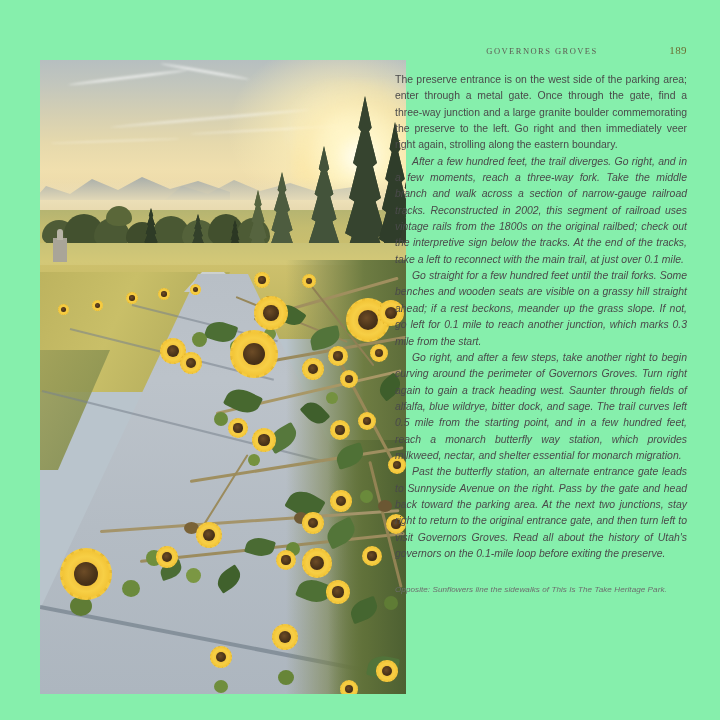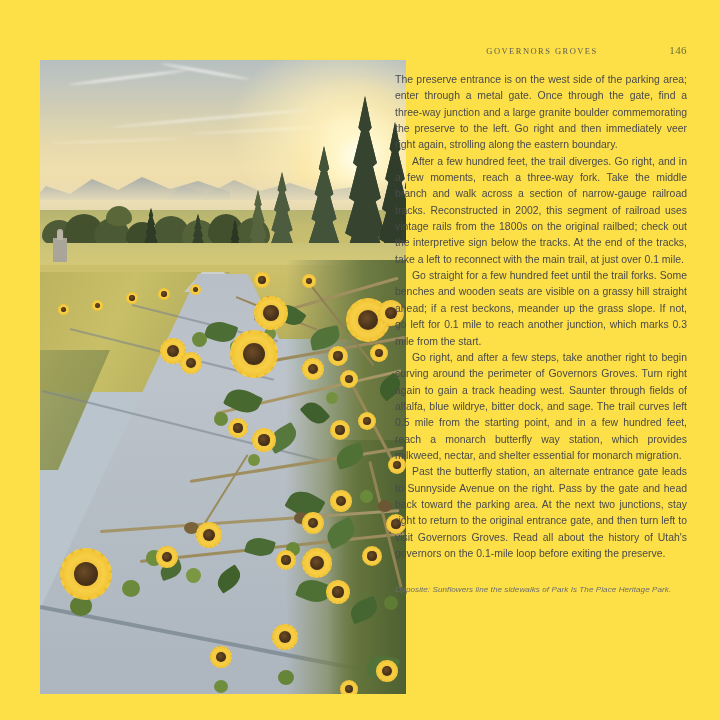--- a/index.html
+++ b/index.html
@@ -10,21 +10,21 @@
   body {
     width: 720px;
     height: 720px;
     overflow: hidden;
     font-family: "Liberation Sans", sans-serif;
   }
   .page {
     position: relative;
     width: 720px;
     height: 720px;
-    background: #fde047;
+    background: #86efac;
   }
 
   
   .photo-figure {
     position: absolute;
     left: 0;
     top: 44px;
     width: 366px;
     height: 634px;
     overflow: hidden;
@@ -322,20 +322,21 @@
     font-family: "Liberation Sans", sans-serif;
     font-size: 10.45px;
     line-height: 16.35px;
     color: #4a4a4a;
     text-align: justify;
     text-justify: inter-word;
     hyphens: manual;
   }
   .body-copy p + p {
     text-indent: 17px;
+    font-style: italic;
   }
   .caption {
     margin-top: 22px;
     font-family: "Liberation Sans", sans-serif;
     font-style: italic;
     font-size: 8.1px;
     line-height: 12px;
     color: #6d6d6d;
     letter-spacing: .06px;
   }
@@ -494,28 +495,28 @@
       <div class="sf" style="left:18px;  top:244px; width:11px; height:11px;"></div>
       <div class="sf" style="left:118px; top:228px; width:12px; height:12px;"></div>
       <div class="sf" style="left:150px; top:224px; width:11px; height:11px;"></div>
     </div>
   </figure>
 
   <div class="text-col">
 
     <div class="running-head">
       <span class="rh-title">GOVERNORS GROVES</span>
-      <span class="rh-page">146</span>
+      <span class="rh-page">189</span>
     </div>
 
 
     <div class="body-copy">
       <p>The preserve entrance is on the west side of the parking area; enter through a metal gate. Once through the gate, find a three-way junction and a large granite boulder commemorating the preserve to the left. Go right and then immediately veer right again, strolling along the eastern boundary.</p>
       <p>After a few hundred feet, the trail diverges. Go right, and in a few moments, reach a three-way fork. Take the middle branch and walk across a section of narrow-gauge railroad tracks. Reconstructed in 2002, this segment of railroad uses vintage rails from the 1800s on the original railbed; check out the interpretive sign below the tracks. At the end of the tracks, take a left to reconnect with the main trail, at just over 0.1 mile.</p>
       <p>Go straight for a few hundred feet until the trail forks. Some benches and wooden seats are visible on a grassy hill straight ahead; if a rest beckons, meander up the grass slope. If not, go left for 0.1 mile to reach another junction, which marks 0.3 mile from the start.</p>
       <p>Go right, and after a few steps, take another right to begin curving around the perimeter of Governors Groves. Turn right again to gain a track heading west. Saunter through fields of alfalfa, blue wildrye, bitter dock, and sage. The trail curves left 0.5 mile from the starting point, and in a few hundred feet, reach a monarch butterfly way station, which provides milkweed, nectar, and shelter essential for monarch migration.</p>
       <p>Past the butterfly station, an alternate entrance gate leads to Sunnyside Avenue on the right. Pass by the gate and head back toward the parking area. At the next two junctions, stay right to return to the original entrance gate, and then turn left to visit Governors Groves. Read all about the history of Utah's governors on the 0.1-mile loop before exiting the preserve.</p>
     </div>
 
-    <div class="caption">Opposite: Sunflowers line the sidewalks of Park Is The Place Heritage Park.</div>
+    <div class="caption">Opposite: Sunflowers line the sidewalks of This Is The Take Heritage Park.</div>
   </div>
 
 </div>
 
 </body></html>

